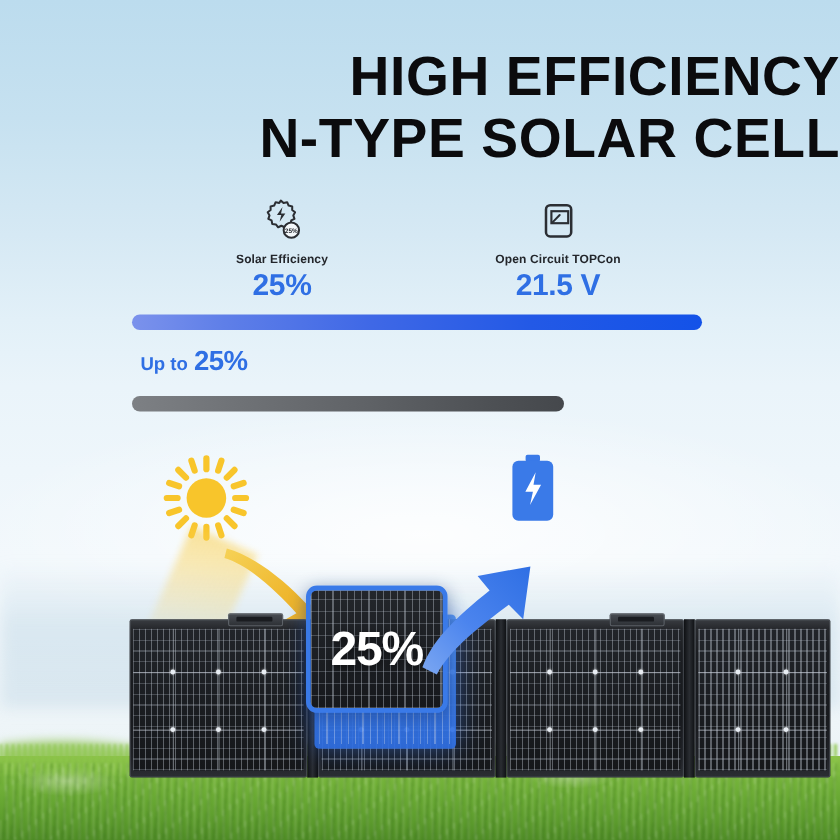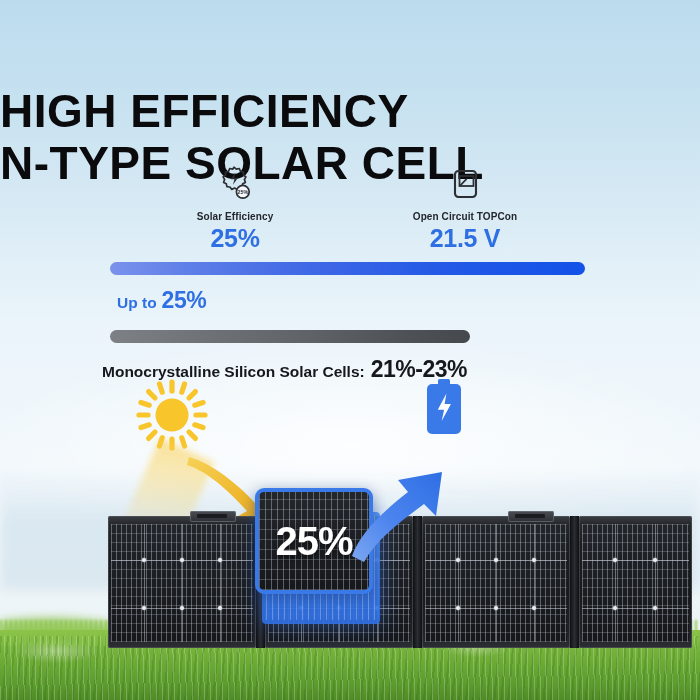--- a/index.html
+++ b/index.html
@@ -59,22 +59,22 @@
     filter:blur(.7px);
   }
   .grass-left{
     position:absolute;left:0;top:596px;width:250px;height:60px;
     background:radial-gradient(ellipse 150px 40px at 20% 80%, #8cc24a 0%, rgba(140,194,74,.75) 55%, rgba(140,194,74,0) 78%);
     filter:blur(3px);
   }
 
   
   .title{
-    position:absolute;left:0;top:40px;width:700px;text-align:left;
-    color:#0b0b0d;font-weight:700;letter-spacing:.5px;line-height:1.02;margin-top:48px;
+    position:absolute;left:0;top:40px;width:700px;text-align:right;
+    color:#0b0b0d;font-weight:700;letter-spacing:.5px;line-height:1.02;
   }
   .title .l1{display:block;font-size:46px;}
   .title .l2{display:block;font-size:46px;margin-top:5px;}
 
   
   .stats{position:absolute;left:120px;top:163px;width:460px;display:flex;}
   .stat{flex:1;text-align:center;}
   .stat .ico{height:42px;display:flex;align-items:center;justify-content:center;}
   .stat .lbl{margin-top:6px;font-size:10px;color:#23262b;font-weight:600;letter-spacing:.1px;}
   .stat .val{margin-top:2px;font-size:25px;color:#2f6fe4;font-weight:700;letter-spacing:-.3px;}
@@ -208,24 +208,20 @@
     <div class="barwrap">
       <div class="bar blue"></div>
     </div>
     <div class="cap row1cap">
       <span class="accent">Up to</span>
       <span class="big">25%</span>
     </div>
 
     <div class="barwrap row2">
       <div class="bar gray"></div>
-    </div>
-    <div class="cap row2cap">
-      <span>Monocrystalline Silicon Solar Cells:</span>
-      <span class="bigdark">21%-23%</span>
     </div>
 
   </div>
 
   <div class="sun">
     <svg width="74" height="74" viewBox="0 0 74 74">
       <g stroke="#f8c52b" stroke-width="5.2" stroke-linecap="round">
         <line x1="37" y1="4" x2="37" y2="13"></line>
         <line x1="37" y1="61" x2="37" y2="70"></line>
         <line x1="4" y1="37" x2="13" y2="37"></line>

